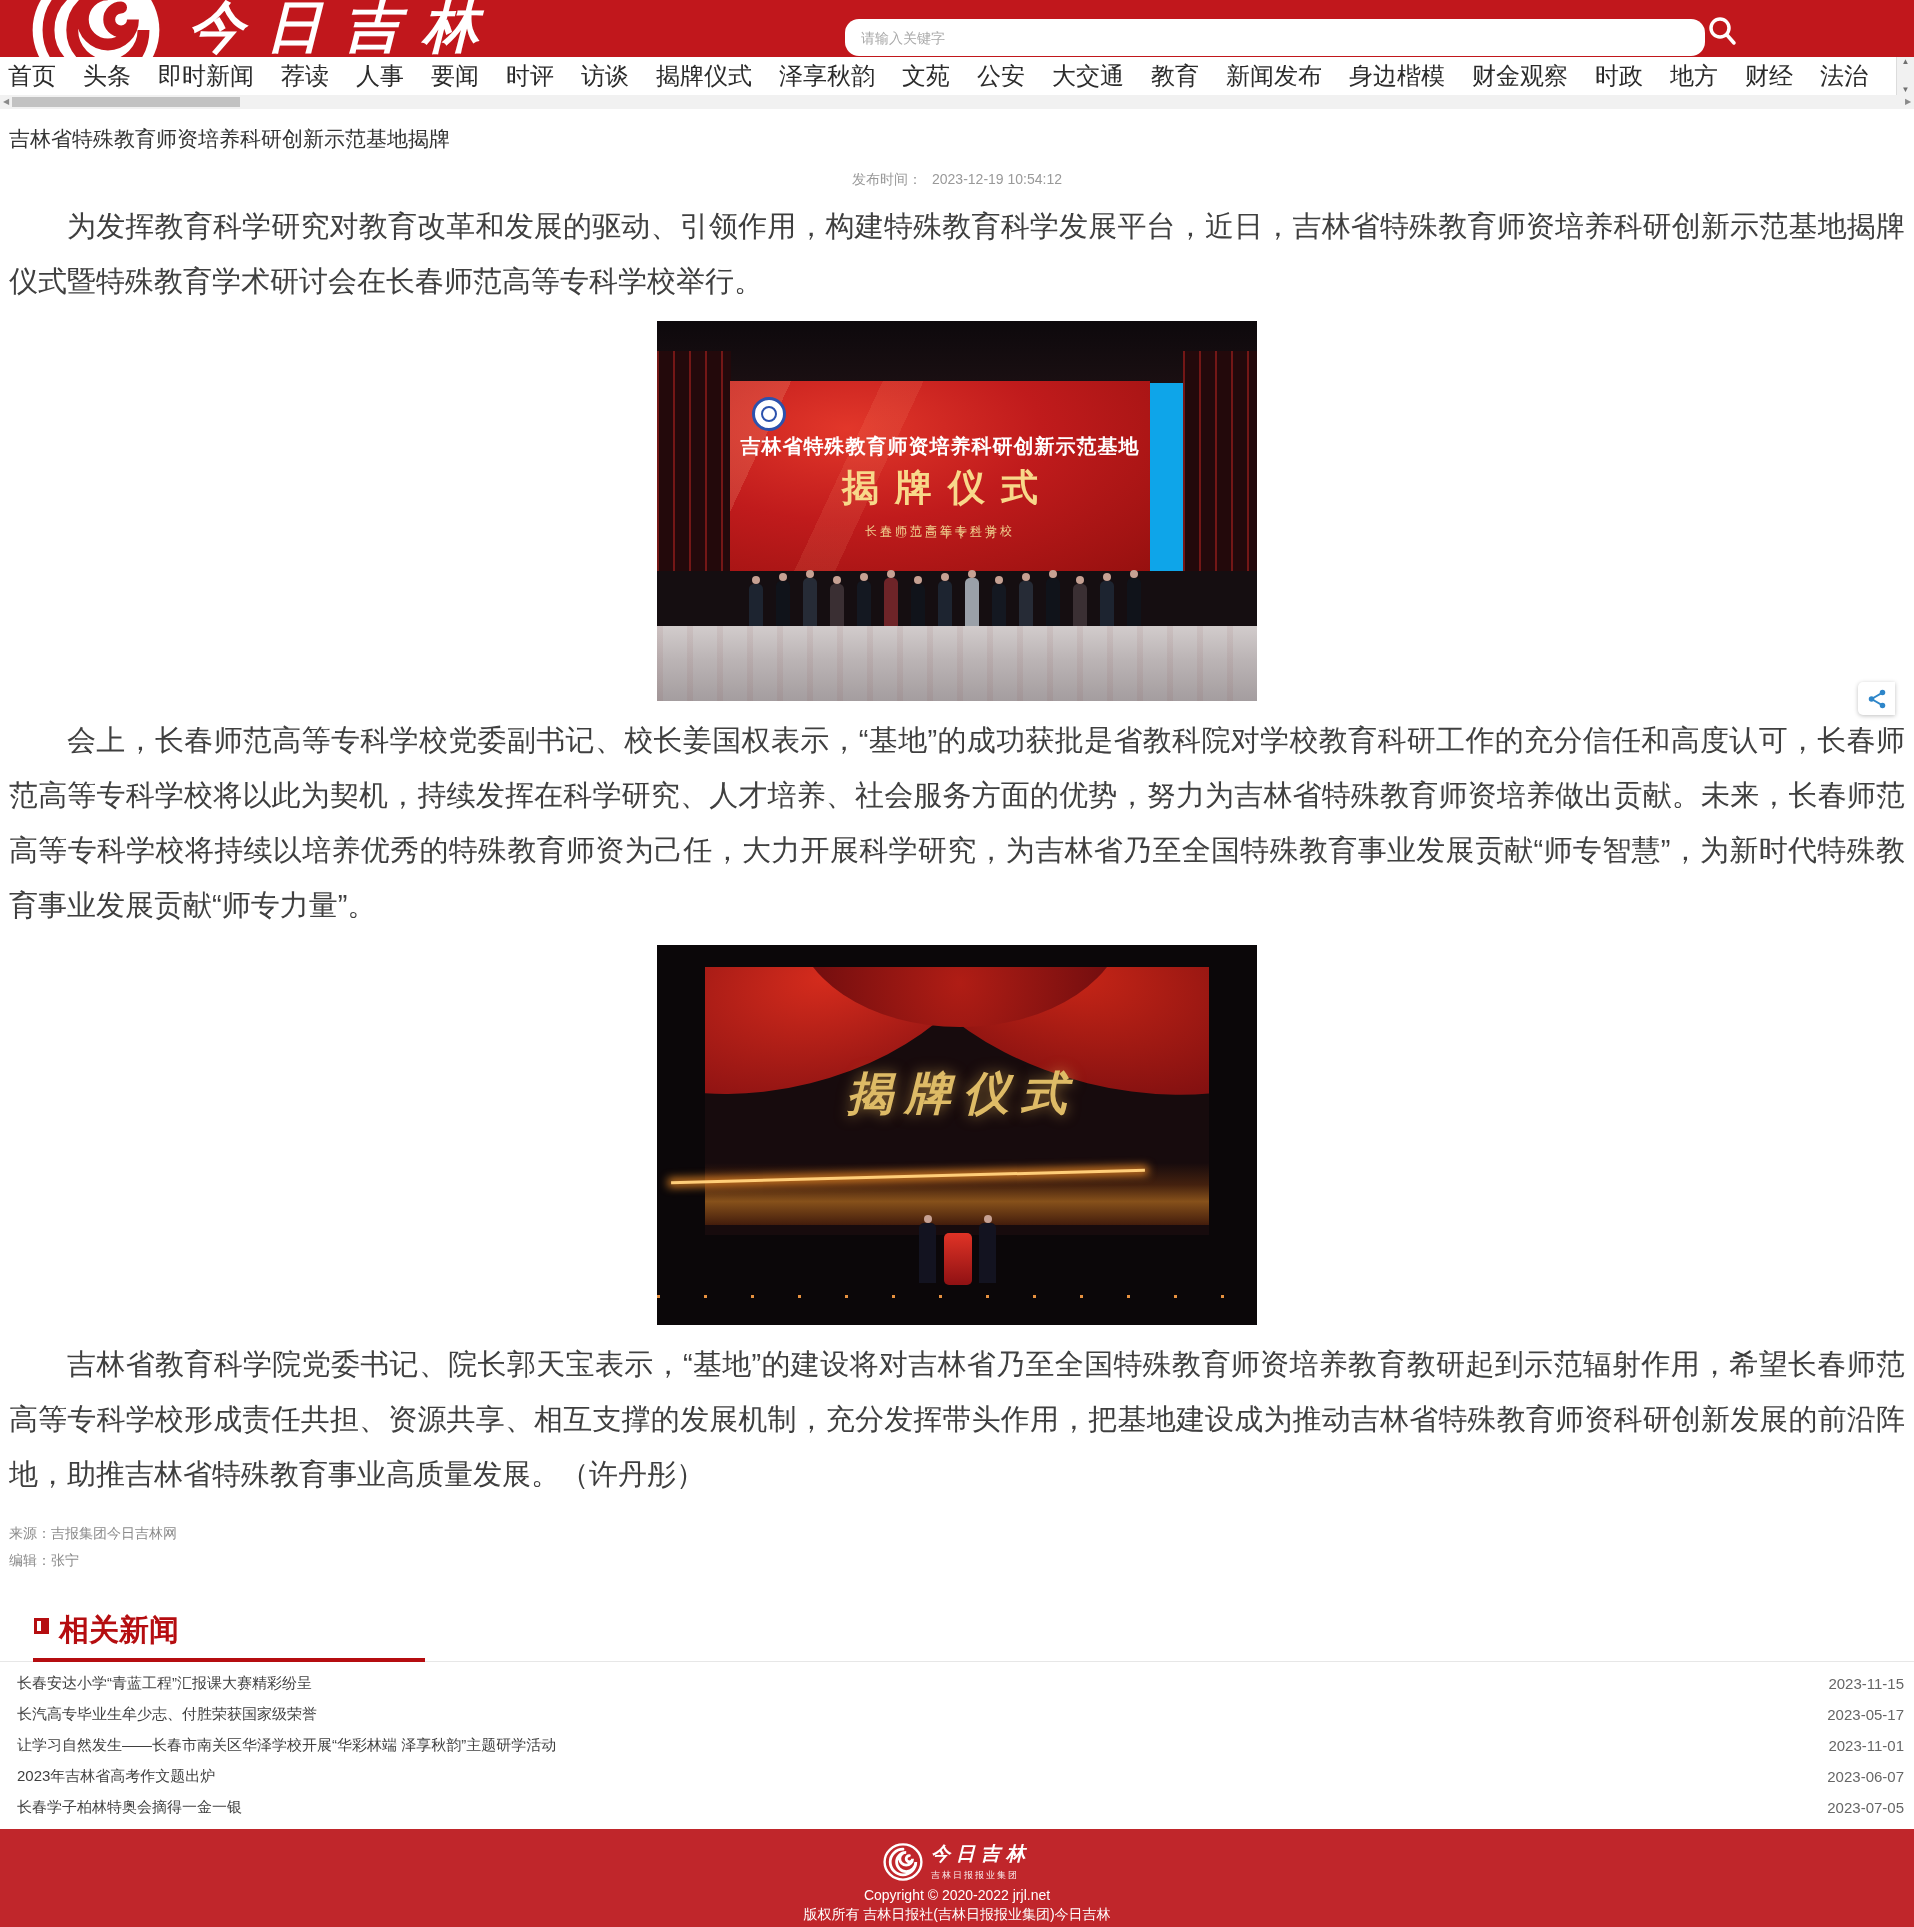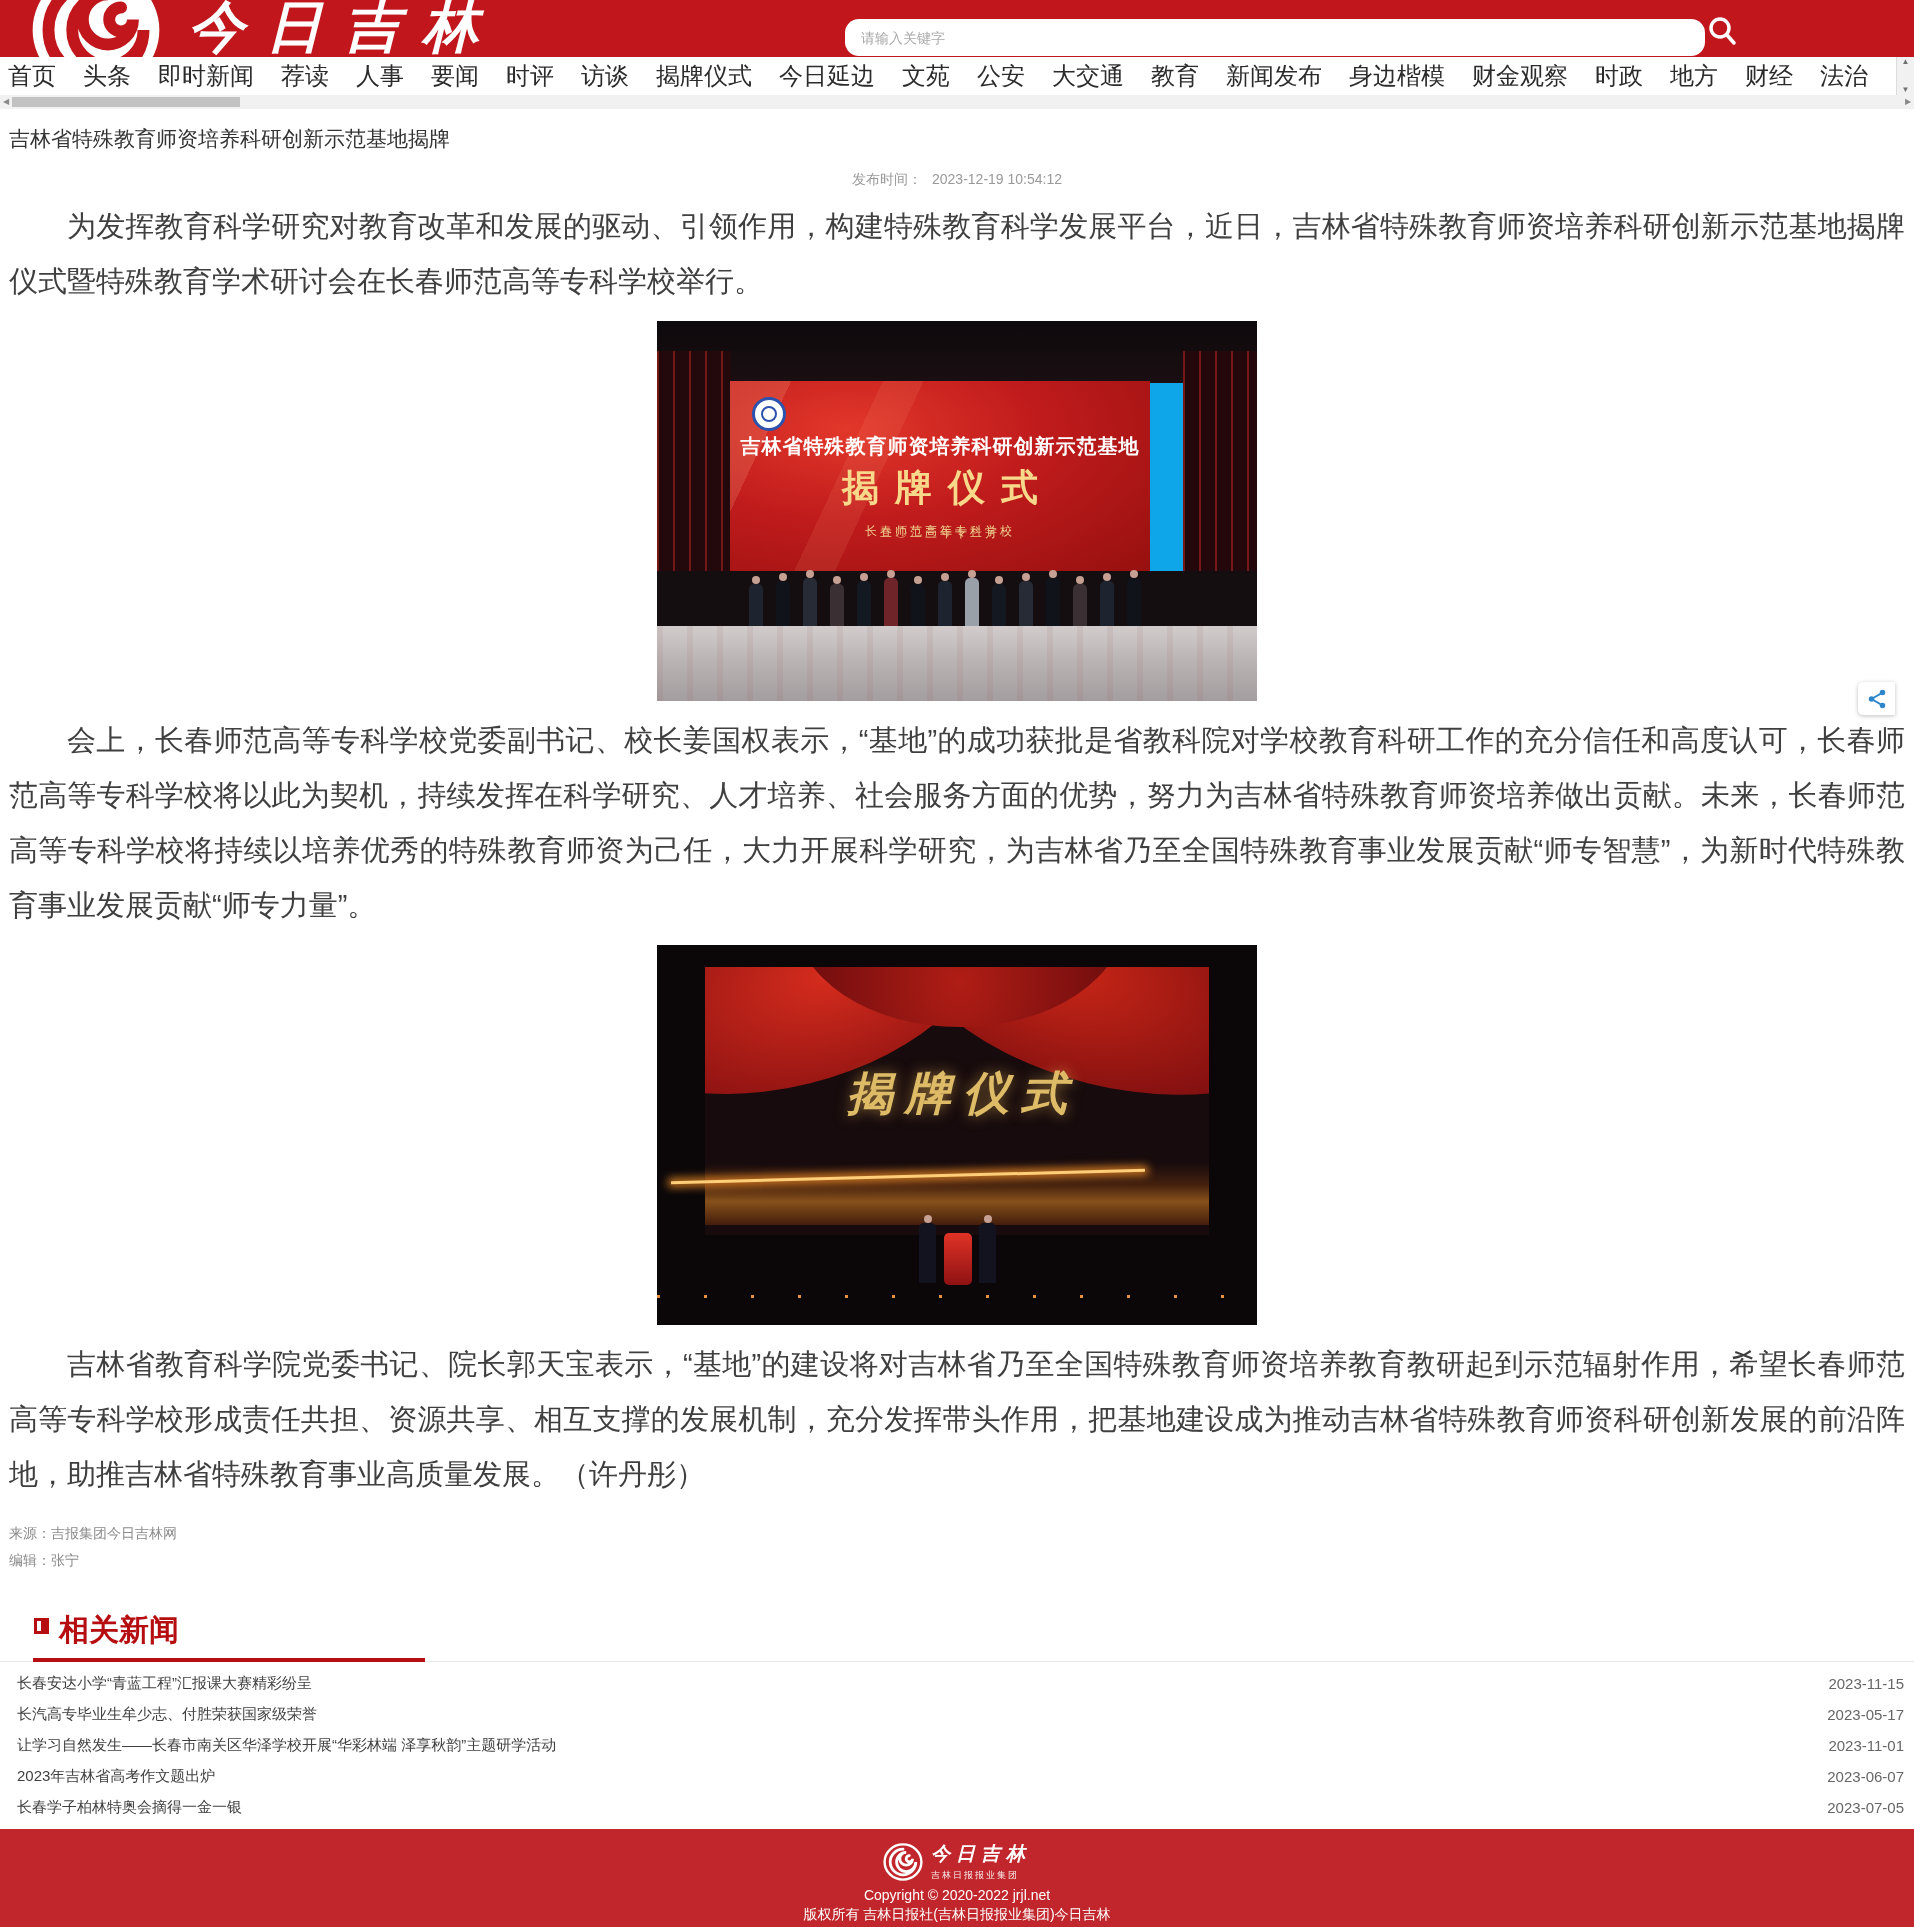--- a/index.html
+++ b/index.html
@@ -149,21 +149,21 @@
   <div id="nav-list" style="display:flex; gap:27px;">
       <div class="nav-item">首页</div>
       <div class="nav-item">头条</div>
       <div class="nav-item">即时新闻</div>
       <div class="nav-item">荐读</div>
       <div class="nav-item">人事</div>
       <div class="nav-item">要闻</div>
       <div class="nav-item">时评</div>
       <div class="nav-item">访谈</div>
       <div class="nav-item">揭牌仪式</div>
-      <div class="nav-item">今日延边</div>
+      <div class="nav-item">泽享秋韵</div>
       <div class="nav-item">文苑</div>
       <div class="nav-item">公安</div>
       <div class="nav-item">大交通</div>
       <div class="nav-item">教育</div>
       <div class="nav-item">新闻发布</div>
       <div class="nav-item">身边楷模</div>
       <div class="nav-item">财金观察</div>
       <div class="nav-item">时政</div>
       <div class="nav-item">地方</div>
       <div class="nav-item">财经</div>

